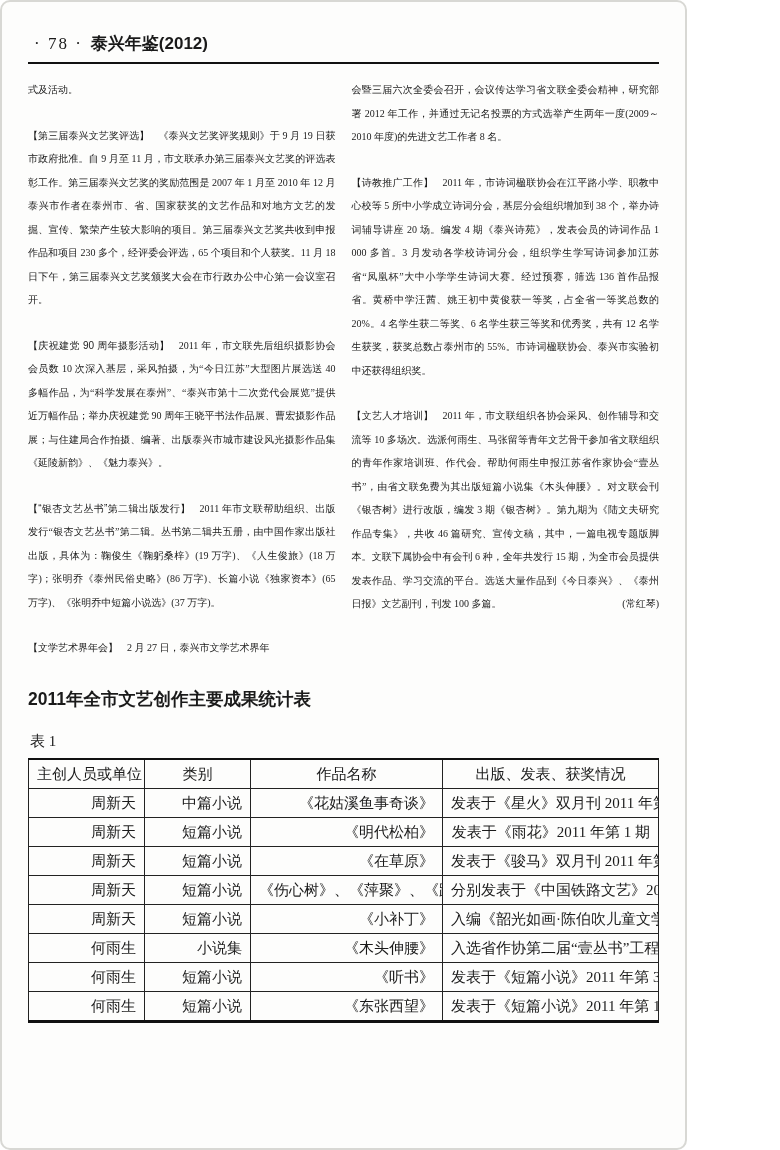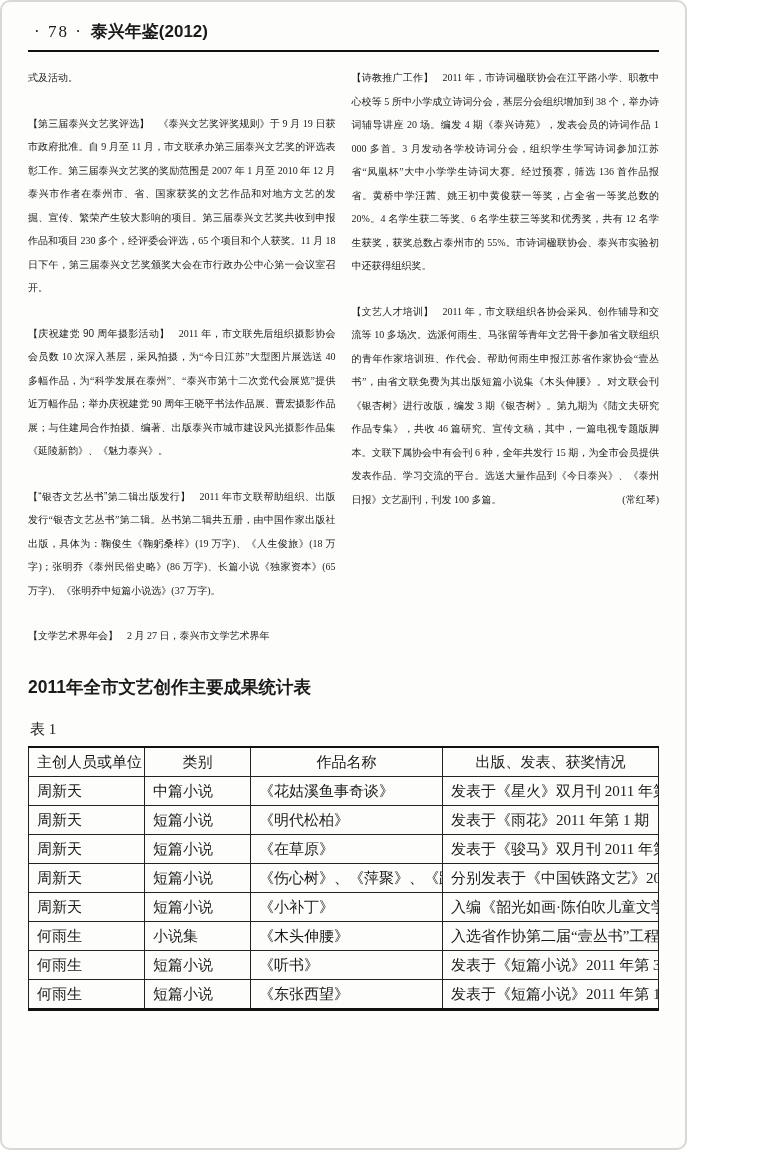--- a/index.html
+++ b/index.html
@@ -29,20 +29,21 @@
     font-size: 17px;
   }
   .page-marker {
     font-size: 17px;
     letter-spacing: 2px;
   }
   .book-title {
     font-family: "Liberation Sans", "DejaVu Sans", sans-serif;
     font-weight: 700;
     font-size: 17px;
+    margin-top: 12px;
   }
   .head-rule {
     border: none;
     border-top: 2.5px solid #111;
     margin: 0 0 14px 0;
   }
   
   .columns {
     display: flex;
     gap: 16px;
@@ -88,21 +89,21 @@
   }
   table.results th, table.results td {
     border: 1px solid #222;
     padding: 4px 8px;
     line-height: 20px;
     font-weight: normal;
     white-space: nowrap;
     overflow: hidden;
   }
   table.results th { text-align: center; }
-  table.results td { text-align: left; }
+  table.results td { text-align: right; }
 </style>
 </head>
 <body>
 
 <div class="page">
 
   <div class="running-head">
     <span class="page-marker">· 78 ·</span>
     <span class="book-title">泰兴年鉴(2012)</span>
   </div>
@@ -110,20 +111,21 @@
 
   <div class="columns">
     <div class="col" id="col-left">
         <p class="para">式及活动。</p>
         <p class="para"><span class="entry-heading">【第三届泰兴文艺奖评选】</span>《泰兴文艺奖评奖规则》于 9 月 19 日获市政府批准。自 9 月至 11 月，市文联承办第三届泰兴文艺奖的评选表彰工作。第三届泰兴文艺奖的奖励范围是 2007 年 1 月至 2010 年 12 月泰兴市作者在泰州市、省、国家获奖的文艺作品和对地方文艺的发掘、宣传、繁荣产生较大影响的项目。第三届泰兴文艺奖共收到申报作品和项目 230 多个，经评委会评选，65 个项目和个人获奖。11 月 18 日下午，第三届泰兴文艺奖颁奖大会在市行政办公中心第一会议室召开。</p>
         <p class="para"><span class="entry-heading">【庆祝建党 90 周年摄影活动】</span>2011 年，市文联先后组织摄影协会会员数 10 次深入基层，采风拍摄，为“今日江苏”大型图片展选送 40 多幅作品，为“科学发展在泰州”、“泰兴市第十二次党代会展览”提供近万幅作品；举办庆祝建党 90 周年王晓平书法作品展、曹宏摄影作品展；与住建局合作拍摄、编著、出版泰兴市城市建设风光摄影作品集《延陵新韵》、《魅力泰兴》。</p>
         <p class="para"><span class="entry-heading">【“银杏文艺丛书”第二辑出版发行】</span>2011 年市文联帮助组织、出版发行“银杏文艺丛书”第二辑。丛书第二辑共五册，由中国作家出版社出版，具体为：鞠俊生《鞠躬桑梓》(19 万字)、《人生俊旅》(18 万字)；张明乔《泰州民俗史略》(86 万字)、长篇小说《独家资本》(65 万字)、《张明乔中短篇小说选》(37 万字)。</p>
         <p class="para"><span class="entry-heading">【文学艺术界年会】</span>2 月 27 日，泰兴市文学艺术界年</p>
       </div>
     <div class="col" id="col-right">
+        <p class="para">会暨三届六次全委会召开，会议传达学习省文联全委会精神，研究部署 2012 年工作，并通过无记名投票的方式选举产生两年一度(2009～2010 年度)的先进文艺工作者 8 名。</p>
         <p class="para"><span class="entry-heading">【诗教推广工作】</span>2011 年，市诗词楹联协会在江平路小学、职教中心校等 5 所中小学成立诗词分会，基层分会组织增加到 38 个，举办诗词辅导讲座 20 场。编发 4 期《泰兴诗苑》，发表会员的诗词作品 1 000 多首。3 月发动各学校诗词分会，组织学生学写诗词参加江苏省“凤凰杯”大中小学学生诗词大赛。经过预赛，筛选 136 首作品报省。黄桥中学汪茜、姚王初中黄俊获一等奖，占全省一等奖总数的 20%。4 名学生获二等奖、6 名学生获三等奖和优秀奖，共有 12 名学生获奖，获奖总数占泰州市的 55%。市诗词楹联协会、泰兴市实验初中还获得组织奖。</p>
         <p class="para"><span class="entry-heading">【文艺人才培训】</span>2011 年，市文联组织各协会采风、创作辅导和交流等 10 多场次。选派何雨生、马张留等青年文艺骨干参加省文联组织的青年作家培训班、作代会。帮助何雨生申报江苏省作家协会“壹丛书”，由省文联免费为其出版短篇小说集《木头伸腰》。对文联会刊《银杏树》进行改版，编发 3 期《银杏树》。第九期为《陆文夫研究作品专集》，共收 46 篇研究、宣传文稿，其中，一篇电视专题版脚本。文联下属协会中有会刊 6 种，全年共发行 15 期，为全市会员提供发表作品、学习交流的平台。选送大量作品到《今日泰兴》、《泰州日报》文艺副刊，刊发 100 多篇。<span class="byline">(常红琴)</span></p>
       </div>
   </div>
 
   <h2 class="table-title">2011年全市文艺创作主要成果统计表</h2>
   <div class="table-label">表 1</div>
 
   <table class="results">
     <colgroup>

